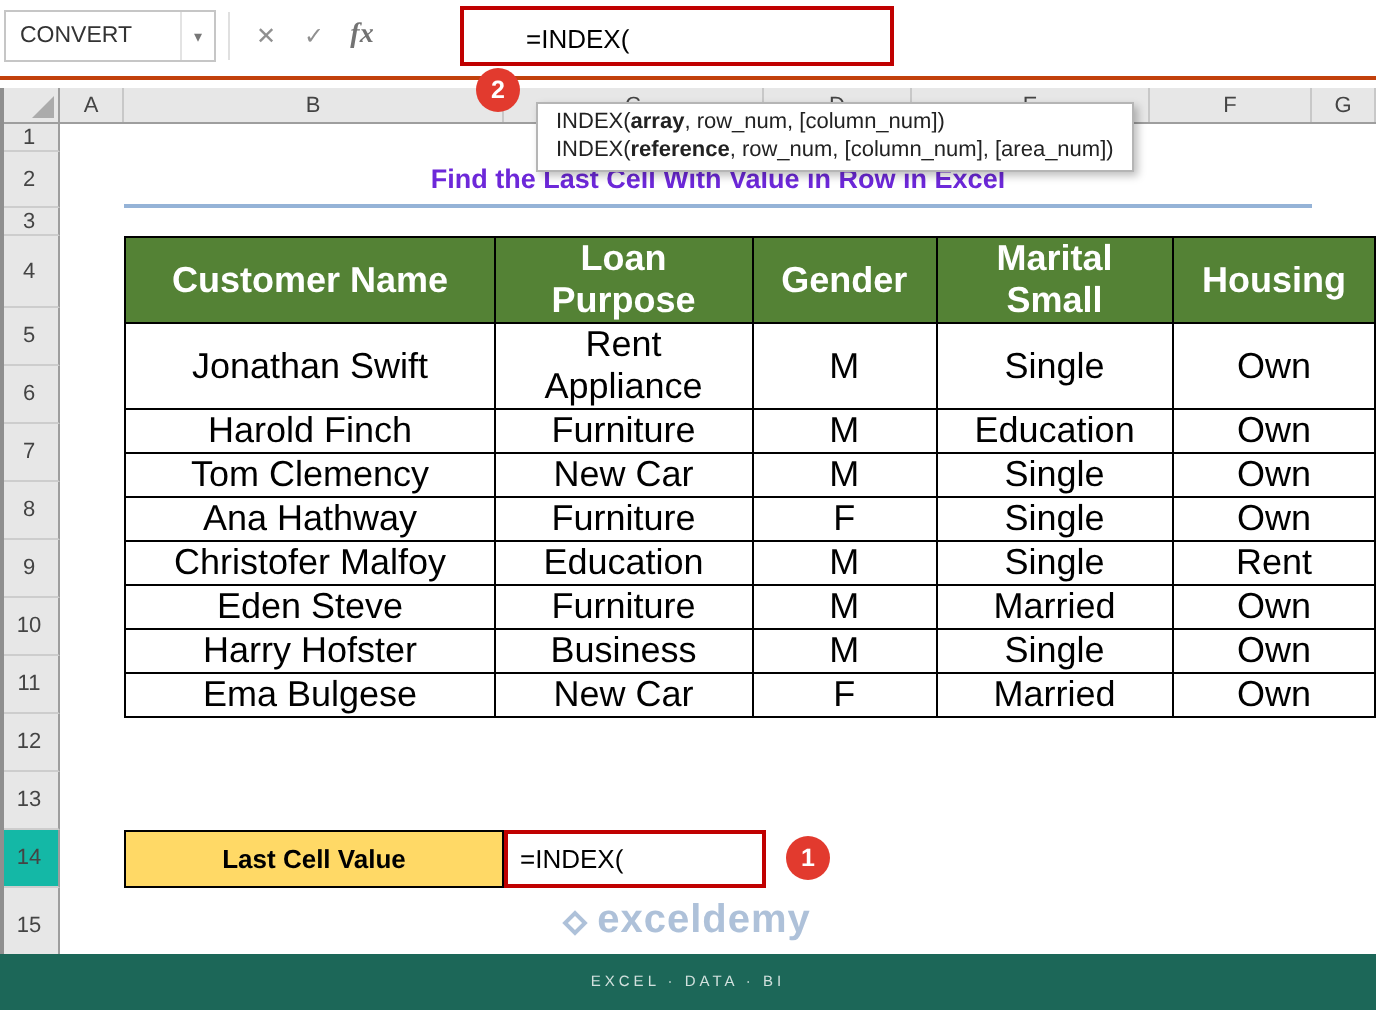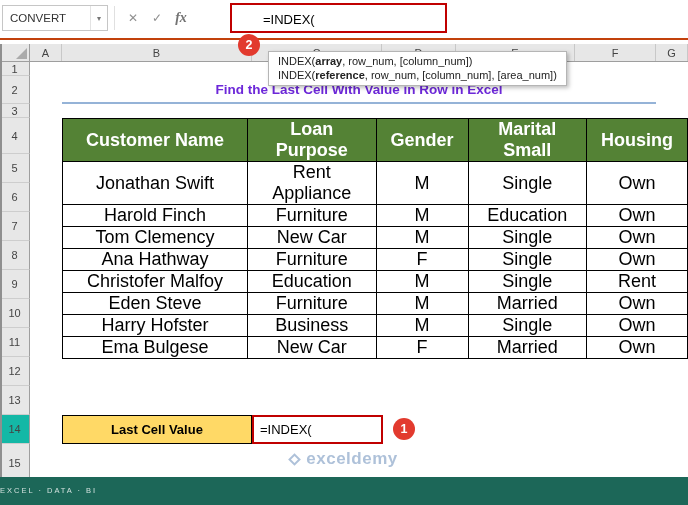--- a/index.html
+++ b/index.html
@@ -43,23 +43,23 @@
   table.data-table { position:absolute; left:62px; top:118px; border-collapse:collapse; z-index:2; background:#fff; }
   .data-table th, .data-table td { border:1px solid #000; font-size:18px; text-align:center; padding:0 14px; }
   .data-table th { height:35px; background:#548235; color:#fff; font-weight:bold; }
   .data-table td { height:20px; color:#000; background:#fff; }
 
   .result-label { position:absolute; left:62px; top:415px; width:190px; height:29px; background:#FFD966; border:1px solid #000; display:flex; align-items:center; justify-content:center; font-size:13px; font-weight:bold; color:#000; z-index:2; }
   .result-cell { position:absolute; left:252px; top:415px; width:131px; height:29px; background:#fff; border:2px solid #C00000; display:flex; align-items:center; padding-left:6px; font-size:13px; color:#000; z-index:2; }
 
   
   .footer-bar { position:absolute; left:0; top:477px; width:688px; height:28px; background:#1C6758; z-index:10; }
-  .wm-brand { position:absolute; left:0; top:449px; width:688px; text-align:center; font-size:17px; font-weight:bold; color:rgba(165,186,213,0.9); z-index:12; letter-spacing:0.5px; }
+  .wm-brand { position:absolute; left:0; top:449px; width:688px; text-align:center; font-size:20px; font-weight:bold; color:rgba(165,186,213,0.9); z-index:12; letter-spacing:0.5px; }
   .wm-diamond { display:inline-block; width:9px; height:9px; border:2px solid rgba(165,186,213,0.9); transform:rotate(45deg); margin-right:7px; }
-  .wm-tagline { position:absolute; left:0; top:486px; width:688px; font-size:7.5px; letter-spacing:2px; color:rgba(255,255,255,0.8); z-index:12; }
+  .wm-tagline { position:absolute; left:0; top:486px; width:688px; text-align:center; font-size:7.5px; letter-spacing:2px; color:rgba(255,255,255,0.8); z-index:12; }
 </style>
 </head>
 <body>
 
 <div class="screen">
 
   <div class="formula-row">
     <div class="name-box">
       <span class="nb-text">CONVERT</span>
       <span class="nb-arrow">▾</span>

